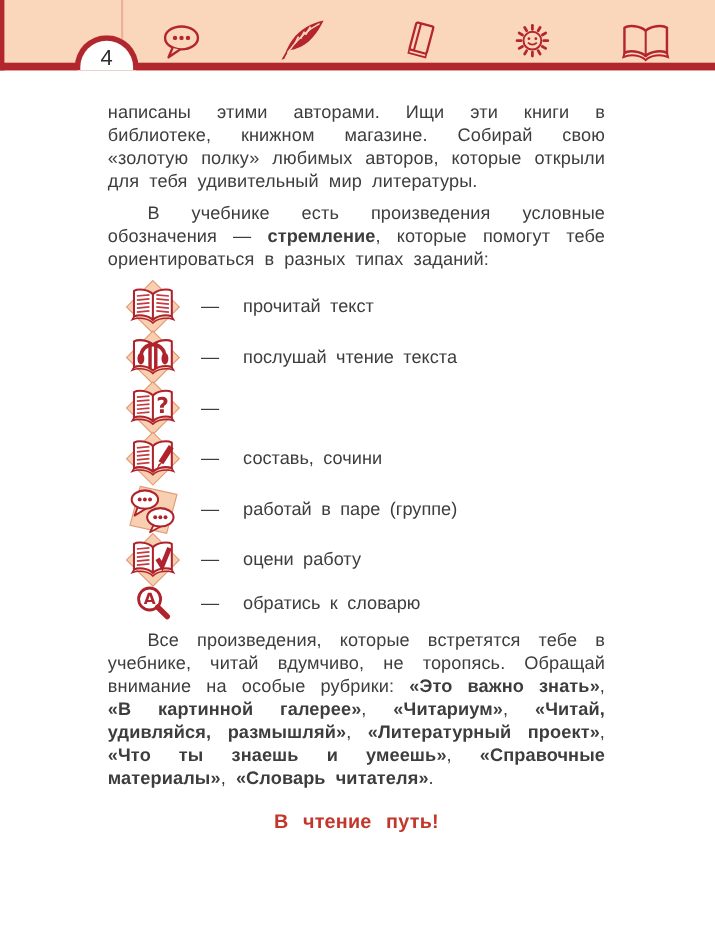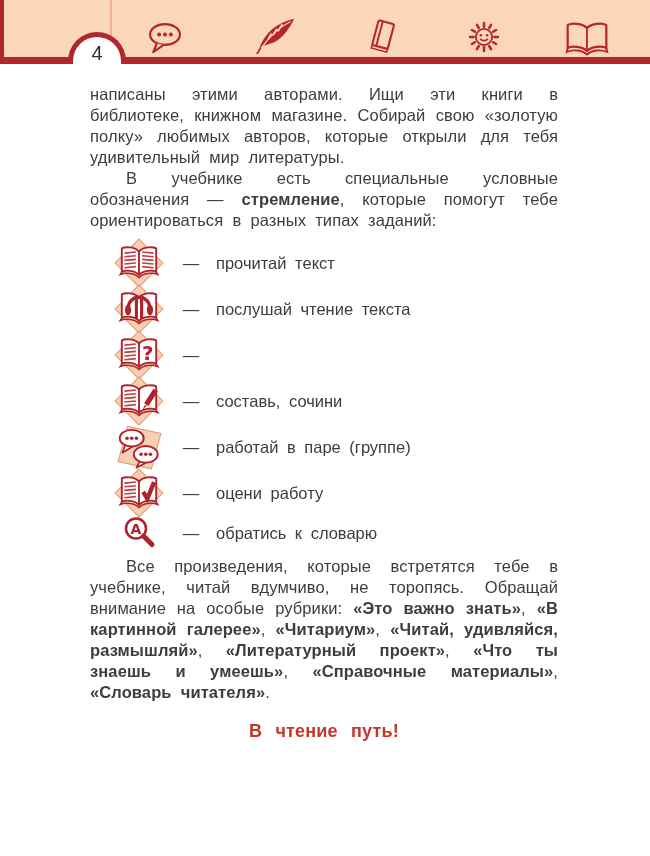--- a/index.html
+++ b/index.html
@@ -21,33 +21,33 @@
   .page-num{font-size:20px;line-height:22px;color:#2f2f2f;}
   .hicon{position:absolute;z-index:2;}
   .hicon.bubble{left:146px;top:21px;}
   .hicon.feather{left:254px;top:17px;}
   .hicon.cbook{left:366px;top:18px;}
   .hicon.sun{left:466px;top:19px;}
   .hicon.obook{left:564px;top:20px;}
   
   .content{position:absolute;top:64px;left:0;width:650px;padding:20px 92px 0 90px;box-sizing:border-box;}
   .para{
-    margin:0;font-size:16.5px;line-height:21px;text-align:justify;
+    margin:8px;font-size:16.5px;line-height:21px;text-align:justify;
     word-spacing:4.5px;letter-spacing:0.1px;color:#3d3d3d;
   }
   .para b{font-weight:bold;}
   .indent{text-indent:36px;}
   
   .picto-list{margin:9px 0 4px 0;}
   .picto-row{display:flex;align-items:center;height:46px;}
   .picto-row.small{height:34px;}
   .picto-icon{width:50px;height:50px;margin-left:24px;flex:0 0 auto;display:flex;align-items:center;justify-content:center;}
   .picto-row.small .picto-icon{height:34px;}
   .picto-dash{margin-left:14px;width:26px;text-align:center;font-size:16.5px;color:#3d3d3d;flex:0 0 auto;}
-  .picto-label{margin-left:12px;font-size:16.5px;color:#3d3d3d;word-spacing:4px;}
+  .picto-label{margin-left:17px;font-size:16.5px;color:#3d3d3d;word-spacing:4px;}
   .p-after-list{margin-top:6px;}
   .slogan{
     margin-top:18px;text-align:center;font-size:18px;font-weight:bold;
     color:#c2362b;word-spacing:8px;letter-spacing:0.2px;
   }
 </style>
 </head>
 <body>
 
 <div class="page">
@@ -122,21 +122,21 @@
         <line x1="25" y1="8" x2="25" y2="33" stroke="#b5252c" stroke-width="2"></line>
         <path d="M4 30 L3 34 C10 31 20 32 25 37 C30 32 40 31 47 34 L46 30" fill="none" stroke="#b5252c" stroke-width="2"></path>
       </svg>
     </span>
   </div>
 
   <div class="content">
 
     <p class="para">написаны этими авторами. Ищи эти книги в библиотеке, книжном магазине. Собирай свою «золотую полку» любимых авторов, которые открыли для тебя удивительный мир литературы.</p>
 
-    <p class="para indent"><span>В учебнике есть специальные условные обозначения — </span><b>стремление</b><span>, которые помогут тебе ориентироваться в разных типах заданий:</span></p>
+    <p class="para indent"><span>В учебнике есть произведения условные обозначения — </span><b>стремление</b><span>, которые помогут тебе ориентироваться в разных типах заданий:</span></p>
 
     <div class="picto-list">
 
       <div class="picto-row">
         <span class="picto-icon">
           <svg width="50" height="50" viewBox="0 0 48 48">
             <polygon points="24,1 47,24 24,47 1,24" fill="#f8cfb1" stroke="#e09b77" stroke-width="1"></polygon>
             <path d="M24 13 C20 8.5 11 8 7.5 10 L7.5 32.5 C11 30.5 20 31 24 35.5 C28 31 37 30.5 40.5 32.5 L40.5 10 C37 8 28 8.5 24 13 Z" fill="#ffffff" stroke="#af232c" stroke-width="1.8" stroke-linejoin="round"></path>
             <line x1="24" y1="13" x2="24" y2="35.5" stroke="#af232c" stroke-width="1.8"></line>
             <path d="M7.5 32.5 L6 35 C11 33 20 33.5 24 38 C28 33.5 37 33 42 35 L40.5 32.5" fill="none" stroke="#af232c" stroke-width="1.4"></path>

